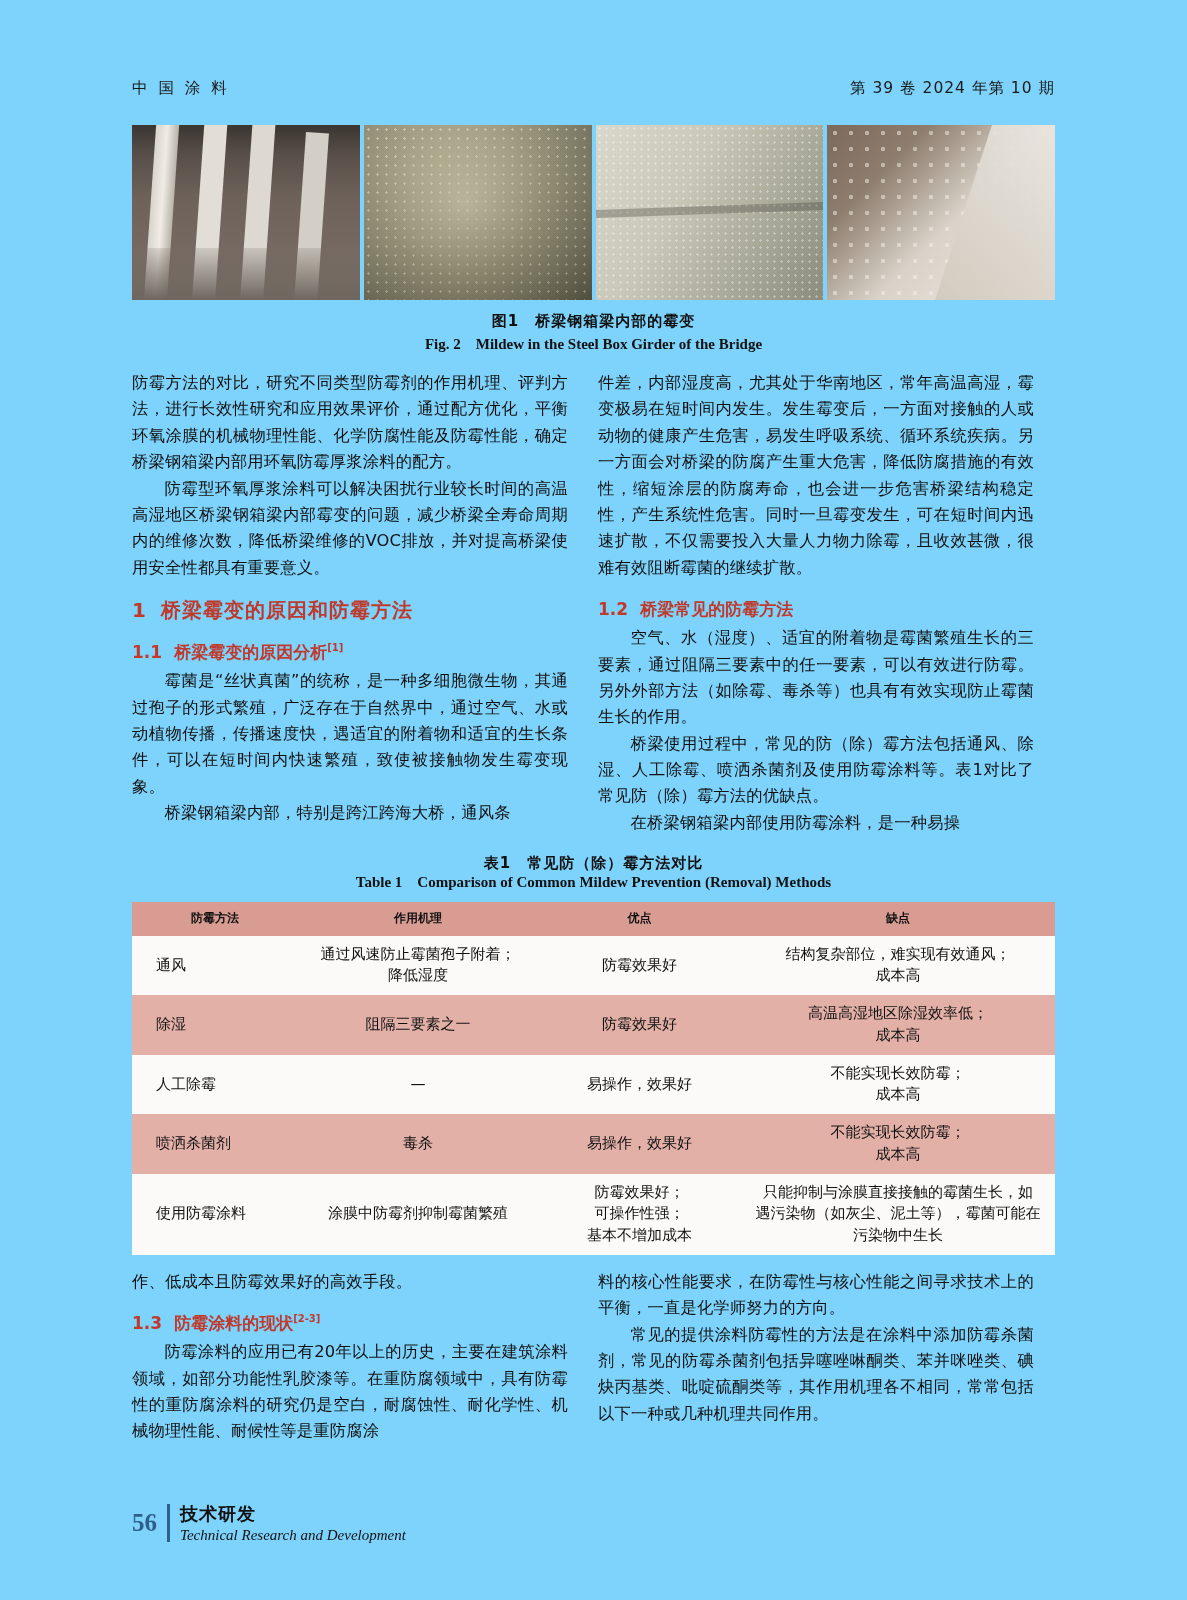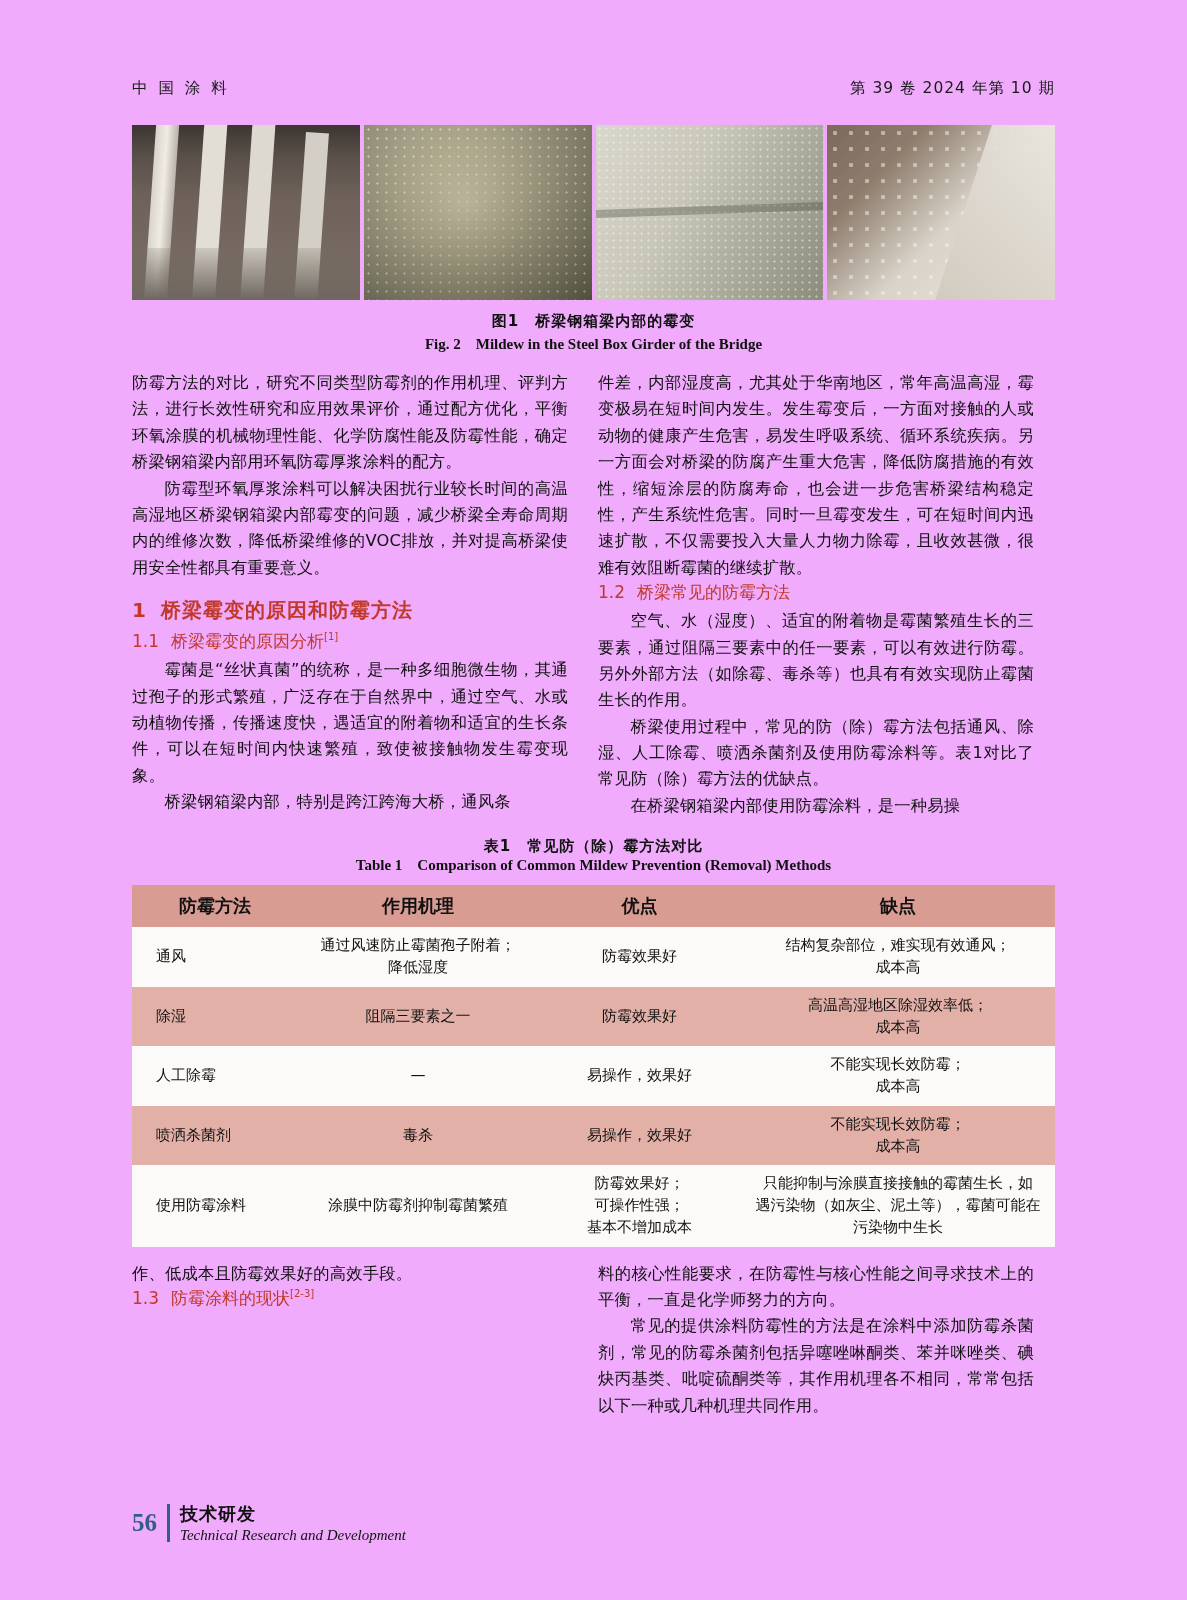--- a/index.html
+++ b/index.html
@@ -5,21 +5,21 @@
   html,body{margin:0;padding:0;}
   body{
     width:1187px;height:1600px;
     background:#f4f2ef;
     font-family:"DejaVu Sans","Liberation Sans",sans-serif;
     color:#111;
   }
   .page{
     position:relative;
     width:1187px;height:1600px;
-    background:#f0abfc;
+    background:#7dd3fc;
     box-sizing:border-box;
     padding:0 132px;
   }
   
   .runhead{
     display:flex;justify-content:space-between;align-items:flex-end;
     padding-top:78px;
     font-size:15.5px;letter-spacing:1px;color:#1a1a1a;
   }
   .runhead .left{letter-spacing:3px;}
@@ -103,42 +103,42 @@
     letter-spacing:.2px;
   }
   p.indent{text-indent:2em;}
   h2.sec{
     margin:16px 0 6px 0;
     font-size:20px;color:#c0392b;font-weight:bold;
     letter-spacing:1px;
   }
   h2.sec .num{margin-right:14px;}
   h3.sub{
-    margin:0 0 4px 0;
-    font-size:17px;color:#c0392b;font-weight:normal;
+    margin:17px 0 4px 0;
+    font-size:17px;color:#c0392b;font-weight:bold;
   }
   h3.sub .num{margin-right:12px;}
   sup{font-size:10px;vertical-align:super;}
   
   .tabwrap{margin-top:18px;}
   .tabcap{text-align:center;}
   .tabcap .cn{font-size:15px;font-weight:bold;letter-spacing:1px;}
   .tabcap .en{
     font-family:"Liberation Serif","DejaVu Serif",serif;
     font-size:15px;font-weight:bold;
   }
   table{
     width:100%;border-collapse:collapse;margin-top:10px;
     font-size:15px;
   }
   table td,table th{
     padding:8px 6px;text-align:center;vertical-align:middle;
     line-height:1.45;
   }
-  thead th{background:#d99c93;font-weight:bold;font-size:18px;}
+  thead th{background:#d99c93;font-weight:bold;font-size:12px;}
   tbody tr.alt td{background:#e3b0a8;}
   tbody tr td{background:#fbfaf8;}
   tbody td.first{text-align:left;padding-left:24px;}
   .col-w1{width:18%;}
   .col-w2{width:26%;}
   .col-w3{width:22%;}
   .col-w4{width:34%;}
   
   .cols2{display:flex;gap:30px;margin-top:14px;}
   
@@ -250,20 +250,21 @@
         </tbody>
     </table>
   </div>
 
   <div class="cols2">
     <div class="col">
       <p class="t">作、低成本且防霉效果好的高效手段。</p>
       <h3 class="sub">
         <span class="num">1.3</span><span>防霉涂料的现状</span><sup>[2-3]</sup>
       </h3>
+      <p class="t indent">防霉涂料的应用已有20年以上的历史，主要在建筑涂料领域，如部分功能性乳胶漆等。在重防腐领域中，具有防霉性的重防腐涂料的研究仍是空白，耐腐蚀性、耐化学性、机械物理性能、耐候性等是重防腐涂</p>
     </div>
     <div class="col">
       <p class="t">料的核心性能要求，在防霉性与核心性能之间寻求技术上的平衡，一直是化学师努力的方向。</p>
       <p class="t indent">常见的提供涂料防霉性的方法是在涂料中添加防霉杀菌剂，常见的防霉杀菌剂包括异噻唑啉酮类、苯并咪唑类、碘炔丙基类、吡啶硫酮类等，其作用机理各不相同，常常包括以下一种或几种机理共同作用。</p>
     </div>
   </div>
 
   <div class="footer">
     <div class="pg">56</div>
     <div class="bar"></div>

